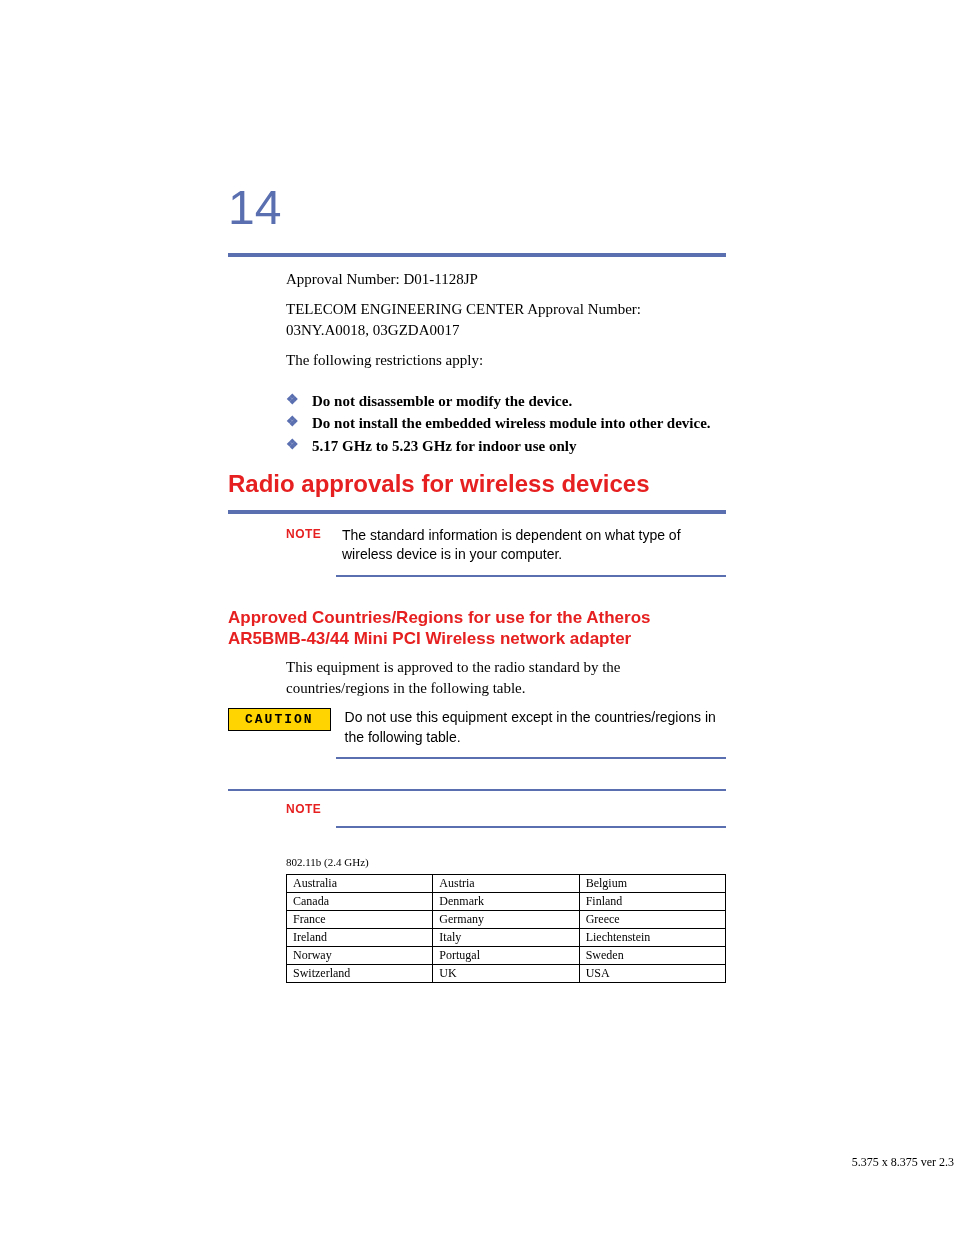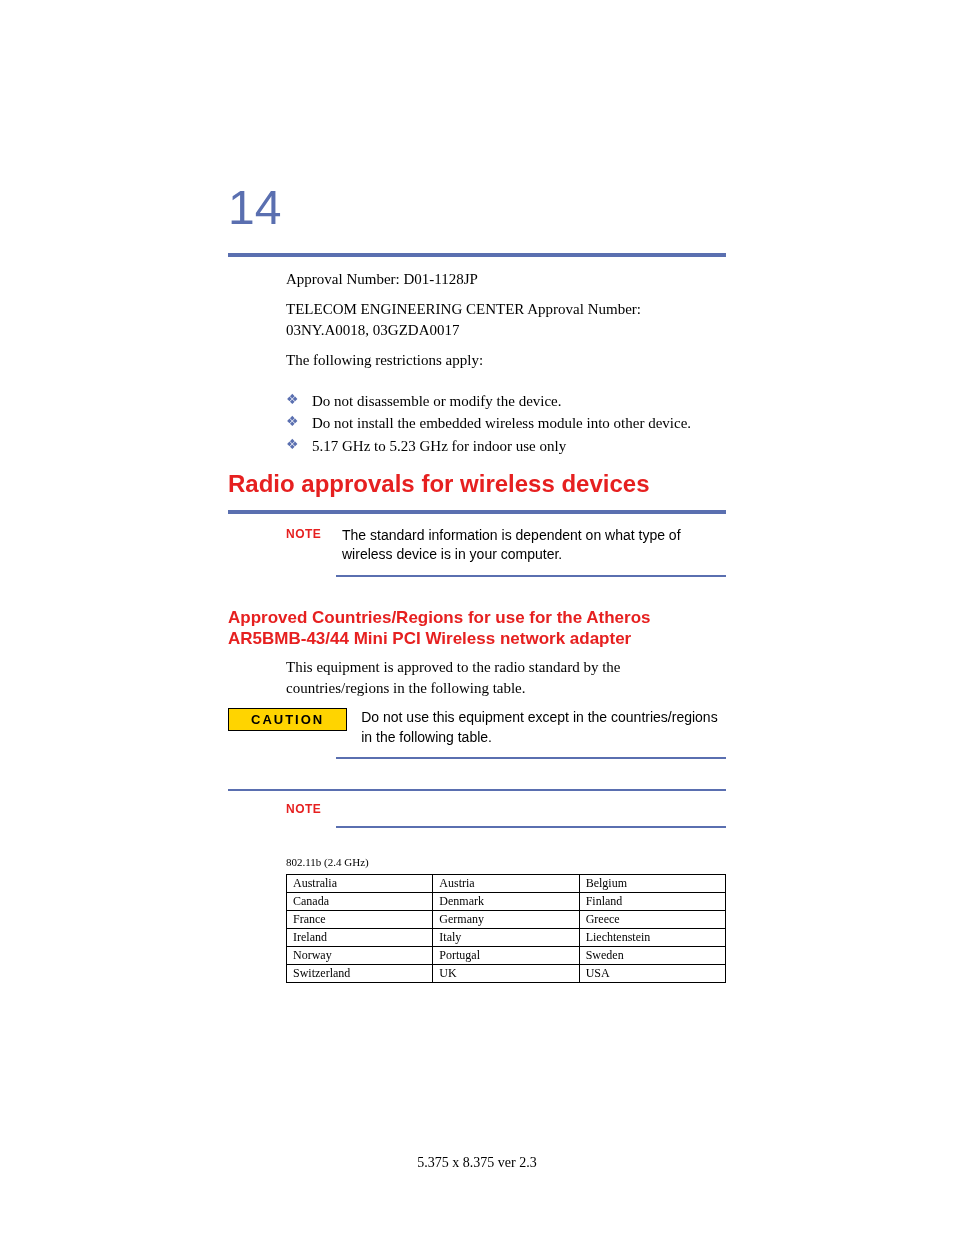--- a/index.html
+++ b/index.html
@@ -40,20 +40,21 @@
   .body-text {
     font-size: 15px;
     color: #000;
     margin: 0 0 10px 0;
     line-height: 1.35;
   }
   .bullets {
     margin: 21px 0 14px 0;
     padding: 0;
     list-style: none;
+    font-weight: bold;
   }
   .bullets li {
     font-size: 15px;
     color: #000;
     line-height: 1.35;
     padding-left: 26px;
     position: relative;
     margin-bottom: 2px;
   }
   .bullets li::before {
@@ -91,27 +92,27 @@
   .note-label {
     font-family: Arial, Helvetica, sans-serif;
     font-size: 12px;
     font-weight: bold;
     color: #E62020;
     min-width: 42px;
     letter-spacing: 0.5px;
     padding-top: 1px;
   }
   .caution-label {
-    font-family: Liberation Sans, sans-serif;
+    font-family: Liberation Mono, monospace;
     font-size: 13px;
     font-weight: bold;
     color: #000;
     background: #FFD400;
     border: 1px solid #000;
-    padding: 3px 22px;
+    padding: 3px 16px;
     letter-spacing: 2px;
   }
   .callout-text {
     font-family: Arial, Helvetica, sans-serif;
     font-size: 14px;
     color: #000;
     line-height: 1.4;
     flex: 1;
   }
   .callout-text p {
@@ -140,22 +141,22 @@
     border: 1px solid #000;
     font-size: 12px;
     padding: 1px 6px;
     width: 33.33%;
   }
   .footer {
     position: absolute;
     left: 0;
     top: 1155px;
     width: 954px;
-    text-align: center;
-    font-size: 14px;
+    text-align: right;
+    font-size: 12px;
     color: #000;
   }
   .spacer-30 { height: 30px; }
 </style>
 </head>
 <body>
 
 <div class="page">
 
   <div class="page-number">14</div>

